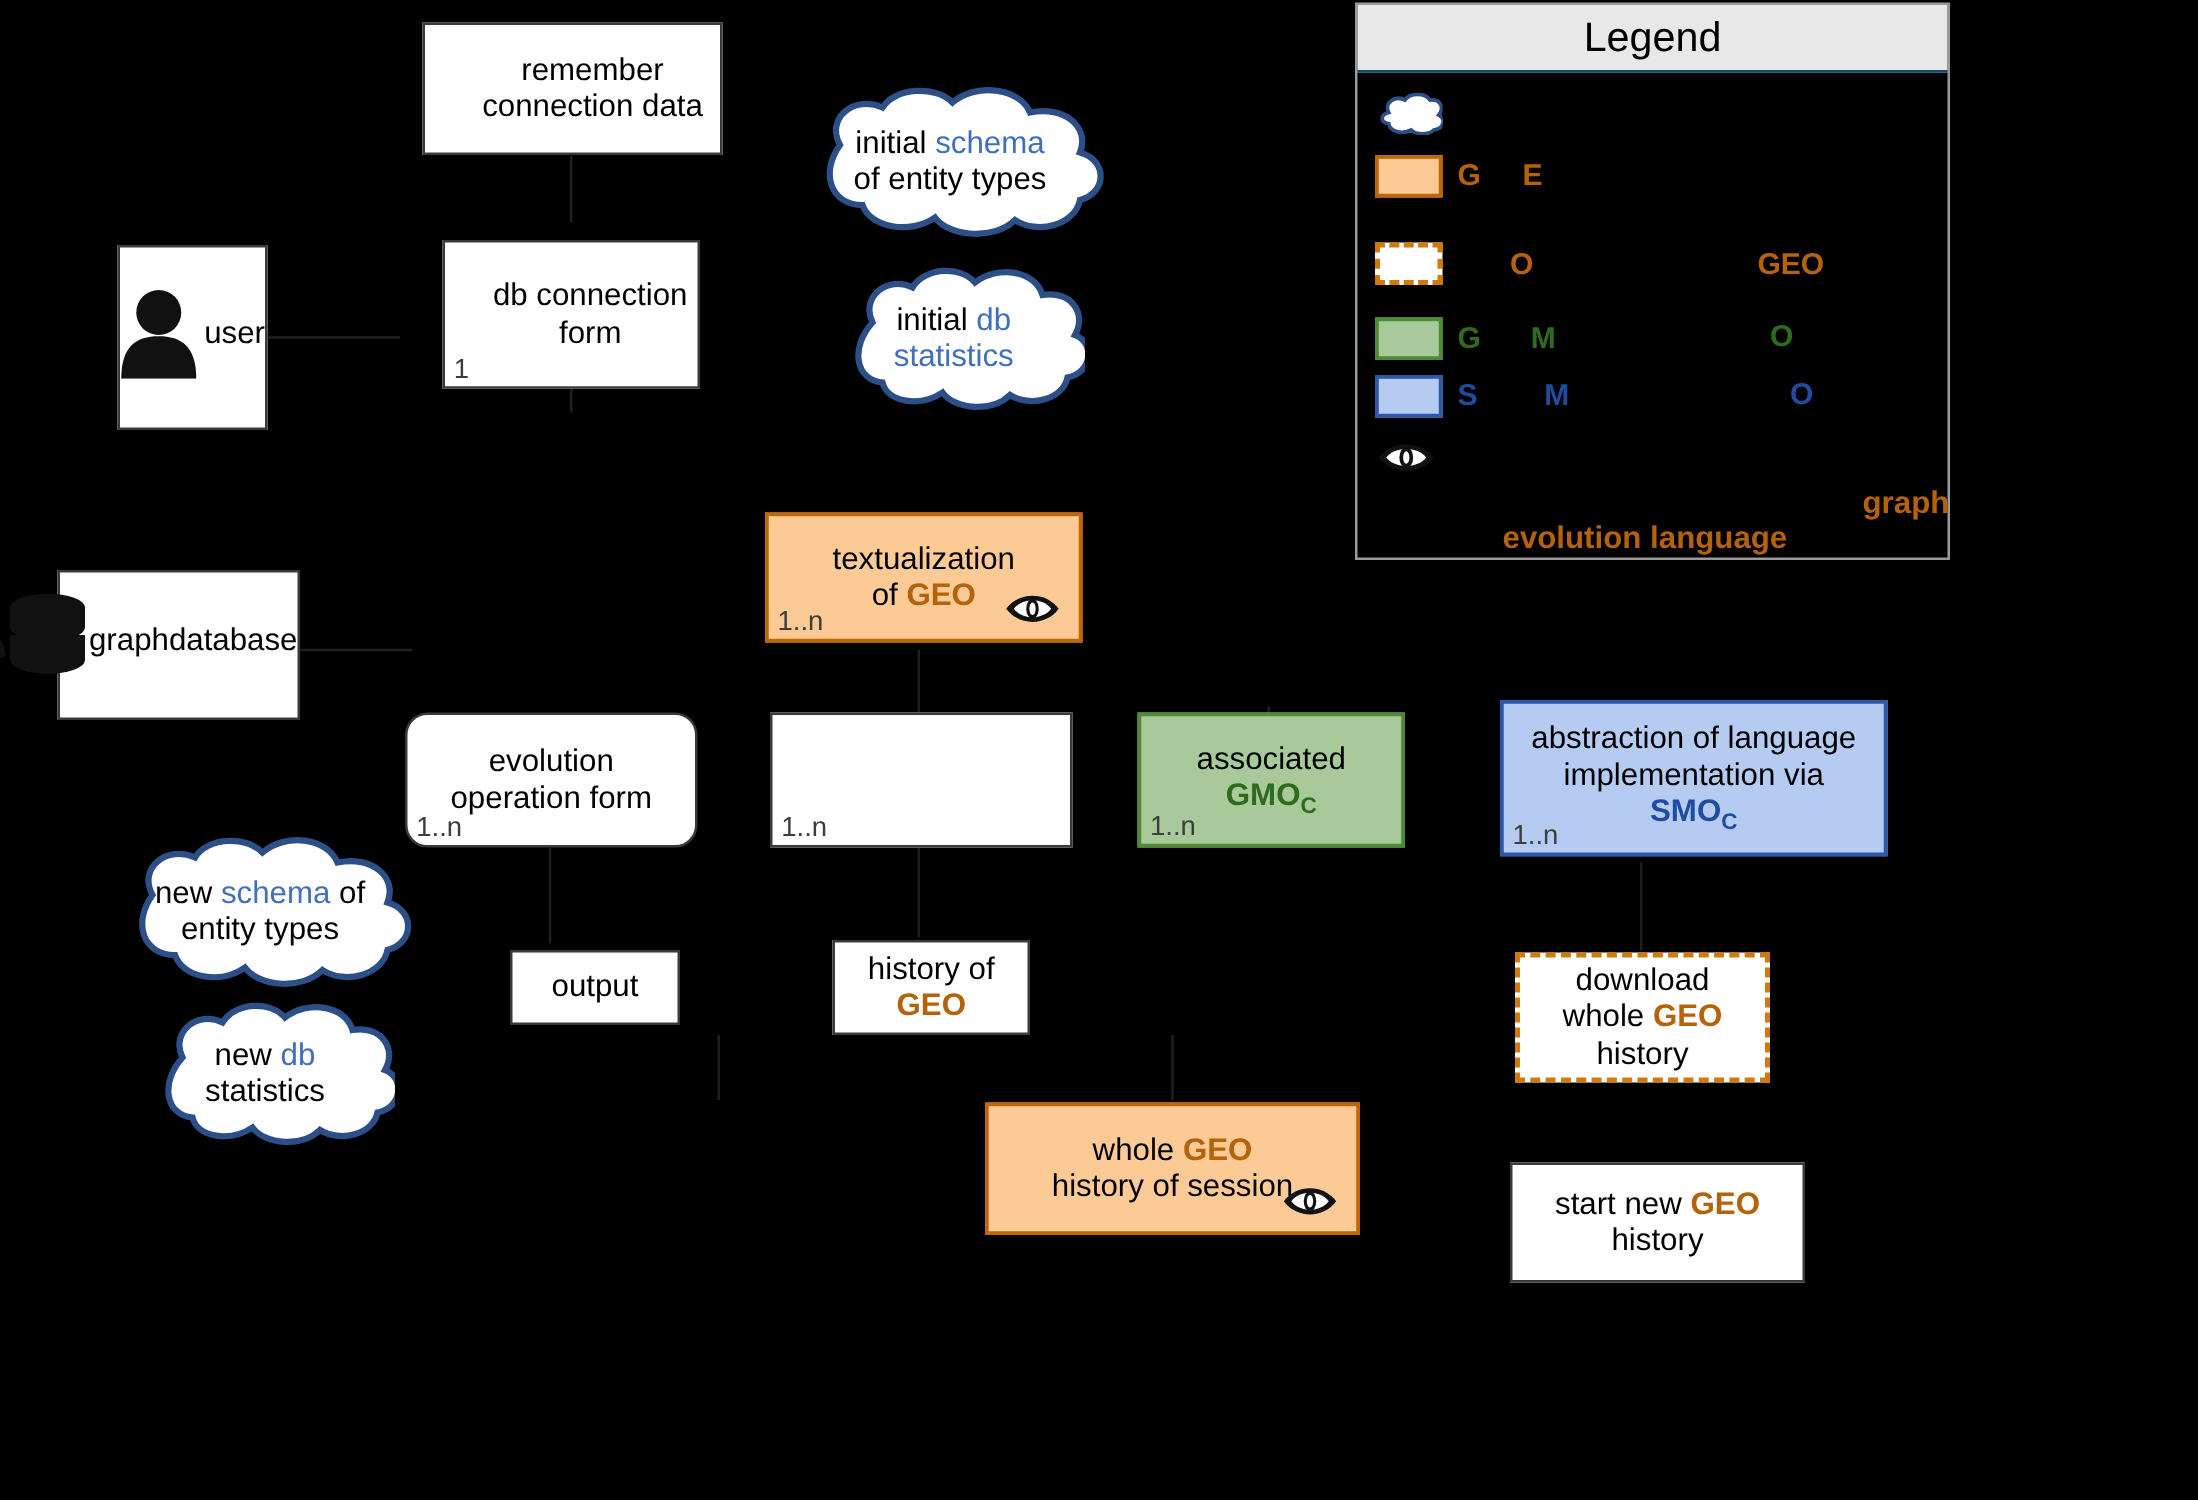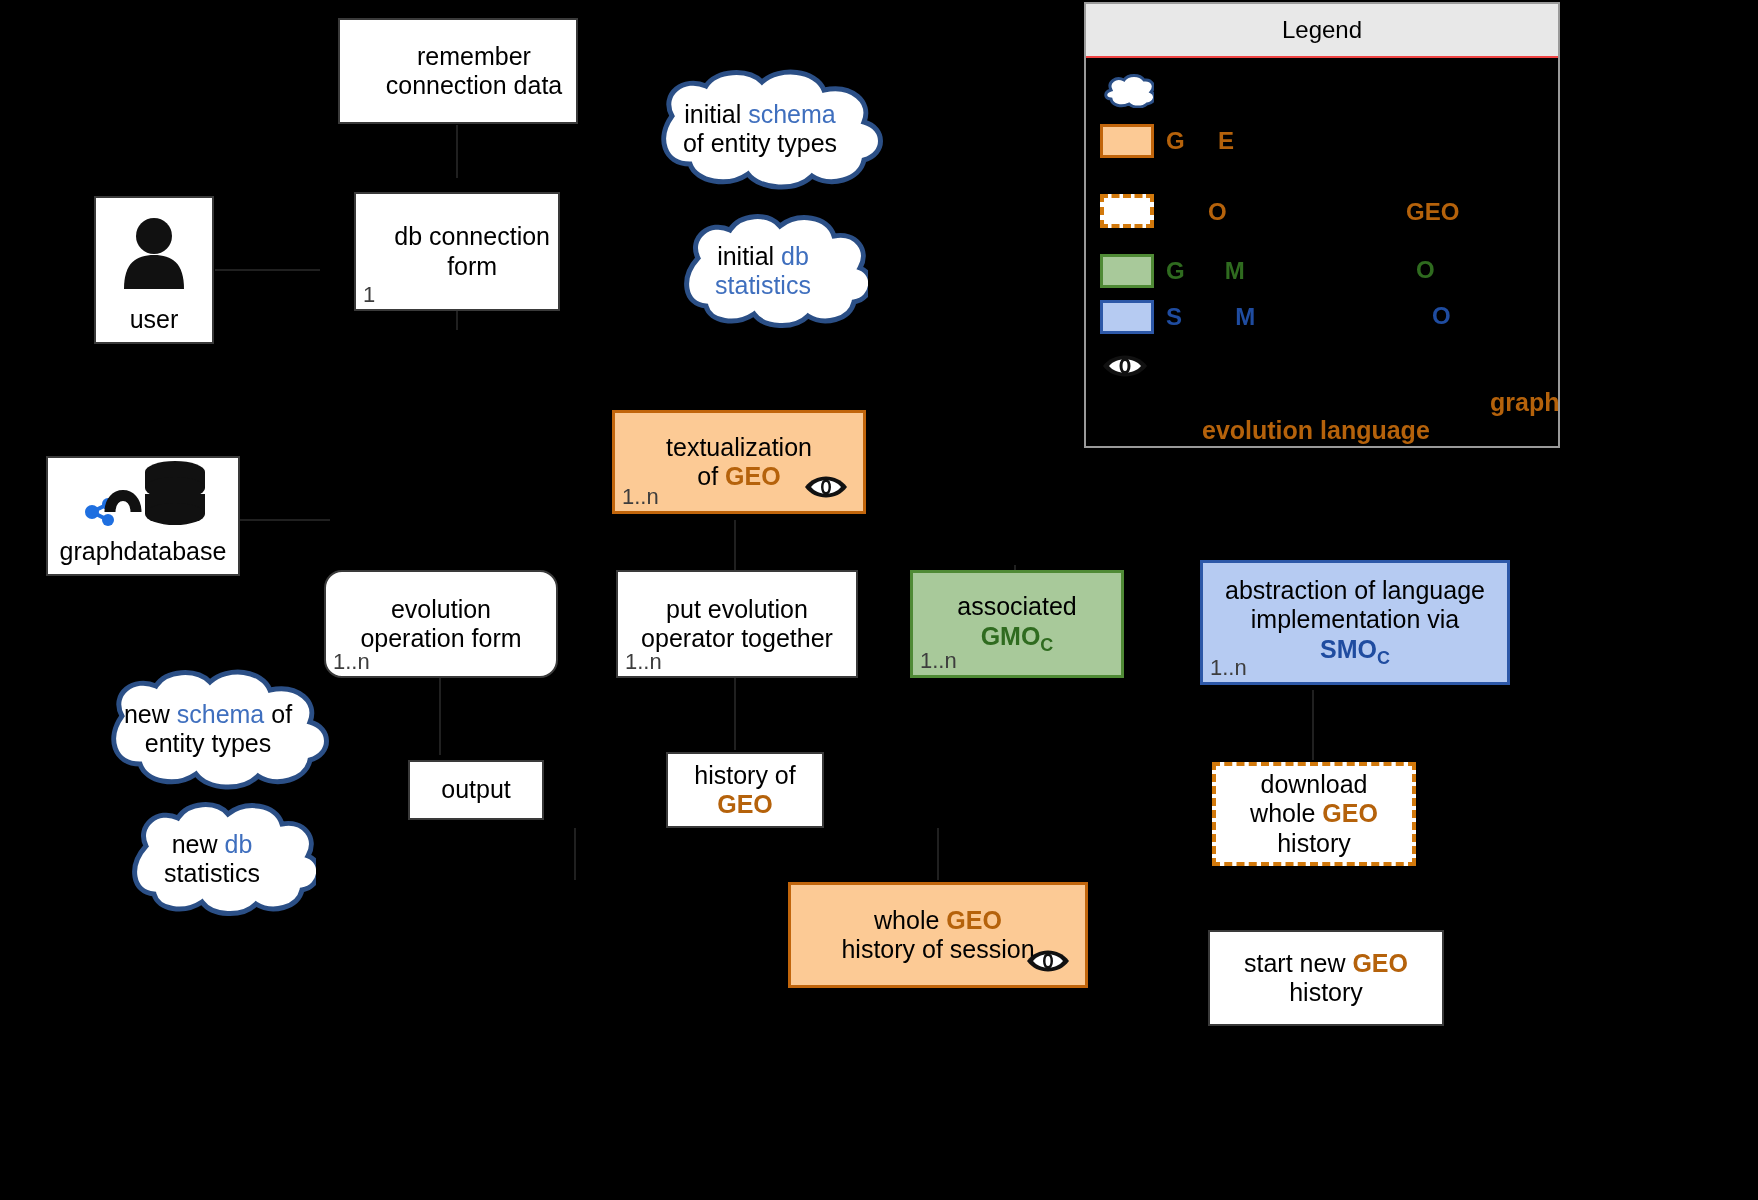--- a/index.html
+++ b/index.html
@@ -21,39 +21,39 @@
   .mult{position:absolute;left:7px;bottom:3px;font-size:22px;color:#3d3d3d;line-height:1;}
 
   .geo{color:#b5620b;font-weight:bold;}
   .blueword{color:#3f6fbe;}
   .gmo{color:#2f6b1f;font-weight:bold;}
   .smo{color:#1f4ca0;font-weight:bold;}
   sub{font-size:0.72em;}
 
   
   .actor{position:absolute;background:#fff;border:2px solid #3a3a3a;box-sizing:border-box;
-         display:flex;flex-direction:column;align-items:center;justify-content:flex-end;
+         display:flex;flex-direction:row;align-items:center;justify-content:flex-end;
          padding-bottom:8px;font-size:25px;color:#000;}
   .actor .glyph{flex:1;display:flex;align-items:center;justify-content:center;}
 
   
   .cloud{position:absolute;}
   .cloud svg{position:absolute;inset:0;width:100%;height:100%;}
   .cloud .ctext{position:absolute;inset:0;display:flex;align-items:center;justify-content:center;
                 text-align:center;font-size:25px;color:#000;line-height:1.18;z-index:2;}
 
   
   .eye{position:absolute;width:46px;height:32px;}
 
   
   .legend{position:absolute;left:1084px;top:2px;width:476px;height:446px;
           border:2px solid #9a9a9a;box-sizing:border-box;background:#000;}
-  .legend-title{height:52px;background:#e8e8e8;color:#000;font-size:24px;
+  .legend-title{height:52px;background:#e8e8e8;color:#000;font-size:33px;
                 display:flex;align-items:center;justify-content:center;
-                border-bottom:2px solid #ef4444;}
+                border-bottom:2px solid #0c4a6e;}
   .legend-body{position:relative;height:390px;}
   .lg-row{position:absolute;left:14px;display:flex;align-items:center;}
   .sw{width:54px;height:34px;box-sizing:border-box;margin-right:12px;flex:none;}
   .sw-orange{background:#fcca95;border:3px solid #c1650b;}
   .sw-dashed{background:#ffffff;border:4px dashed #d2790c;}
   .sw-green{background:#a8c99a;border:3px solid #4f8a35;}
   .sw-blue{background:#b6cbf2;border:3px solid #2d58a8;}
   .lg-text{font-size:24px;color:#000;white-space:nowrap;text-align:right;}
   .lg-orange{color:#b5620b;font-weight:bold;}
   .lg-green{color:#2f6b1f;font-weight:bold;}
@@ -129,24 +129,20 @@
 
   <div class="node box-white" style="left:324px;top:570px;width:234px;height:108px;border-radius:18px;">
     <div class="label">
       <span>evolution</span><br>
       <span>operation form</span>
     </div>
     <div class="mult">1..n</div>
   </div>
 
   <div class="node box-white" style="left:616px;top:570px;width:242px;height:108px;">
-    <div class="label">
-      <span>put evolution</span><br>
-      <span>operator together</span>
-    </div>
     <div class="mult">1..n</div>
   </div>
 
   <div class="node box-white" style="left:408px;top:760px;width:136px;height:60px;">
     <div class="label">
       <span>output</span>
     </div>
   </div>
 
   <div class="node box-white" style="left:666px;top:752px;width:158px;height:76px;">

